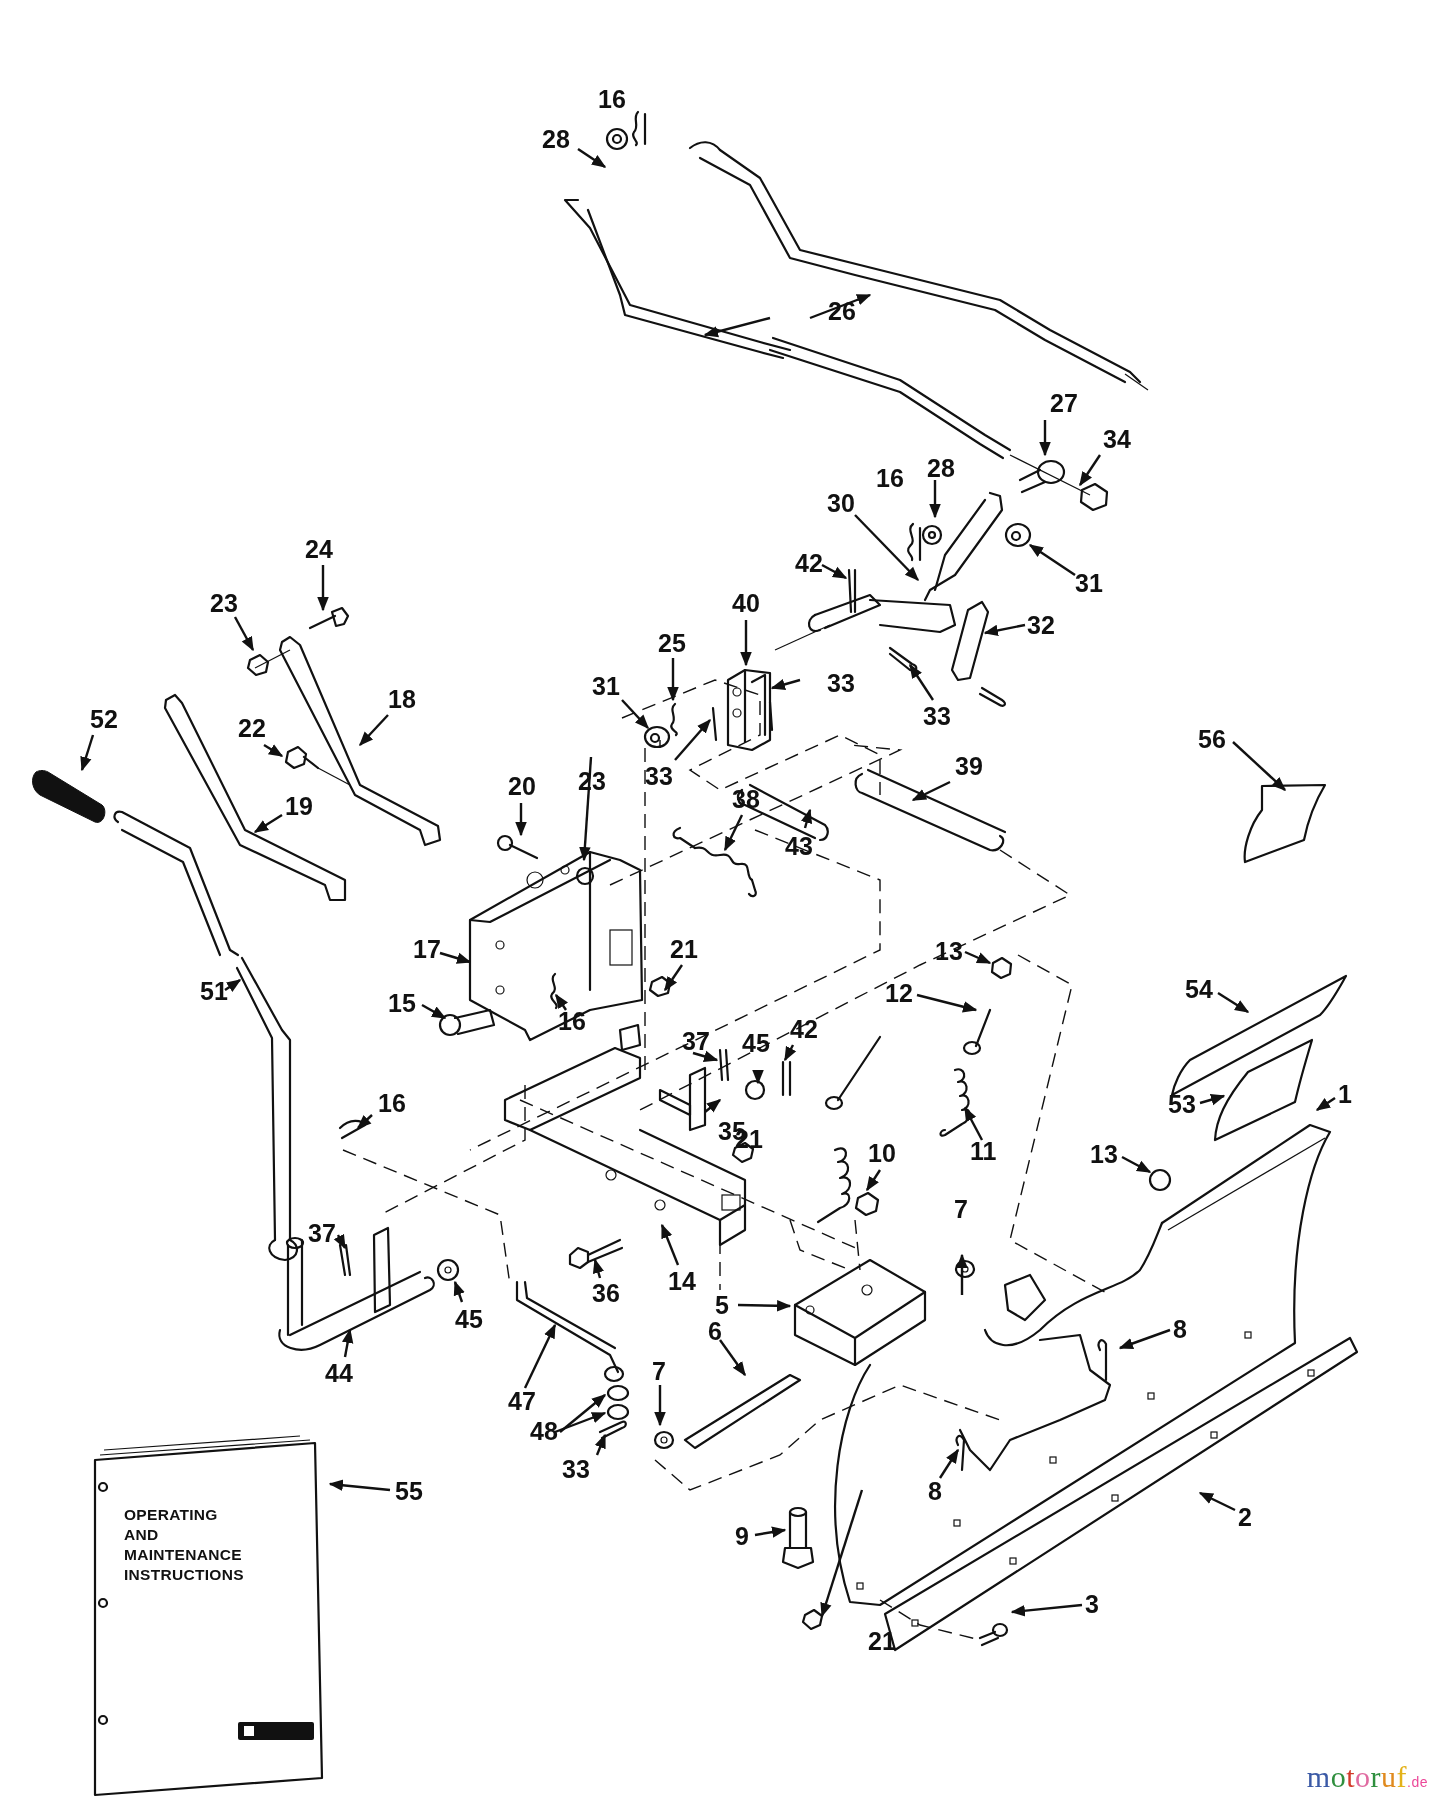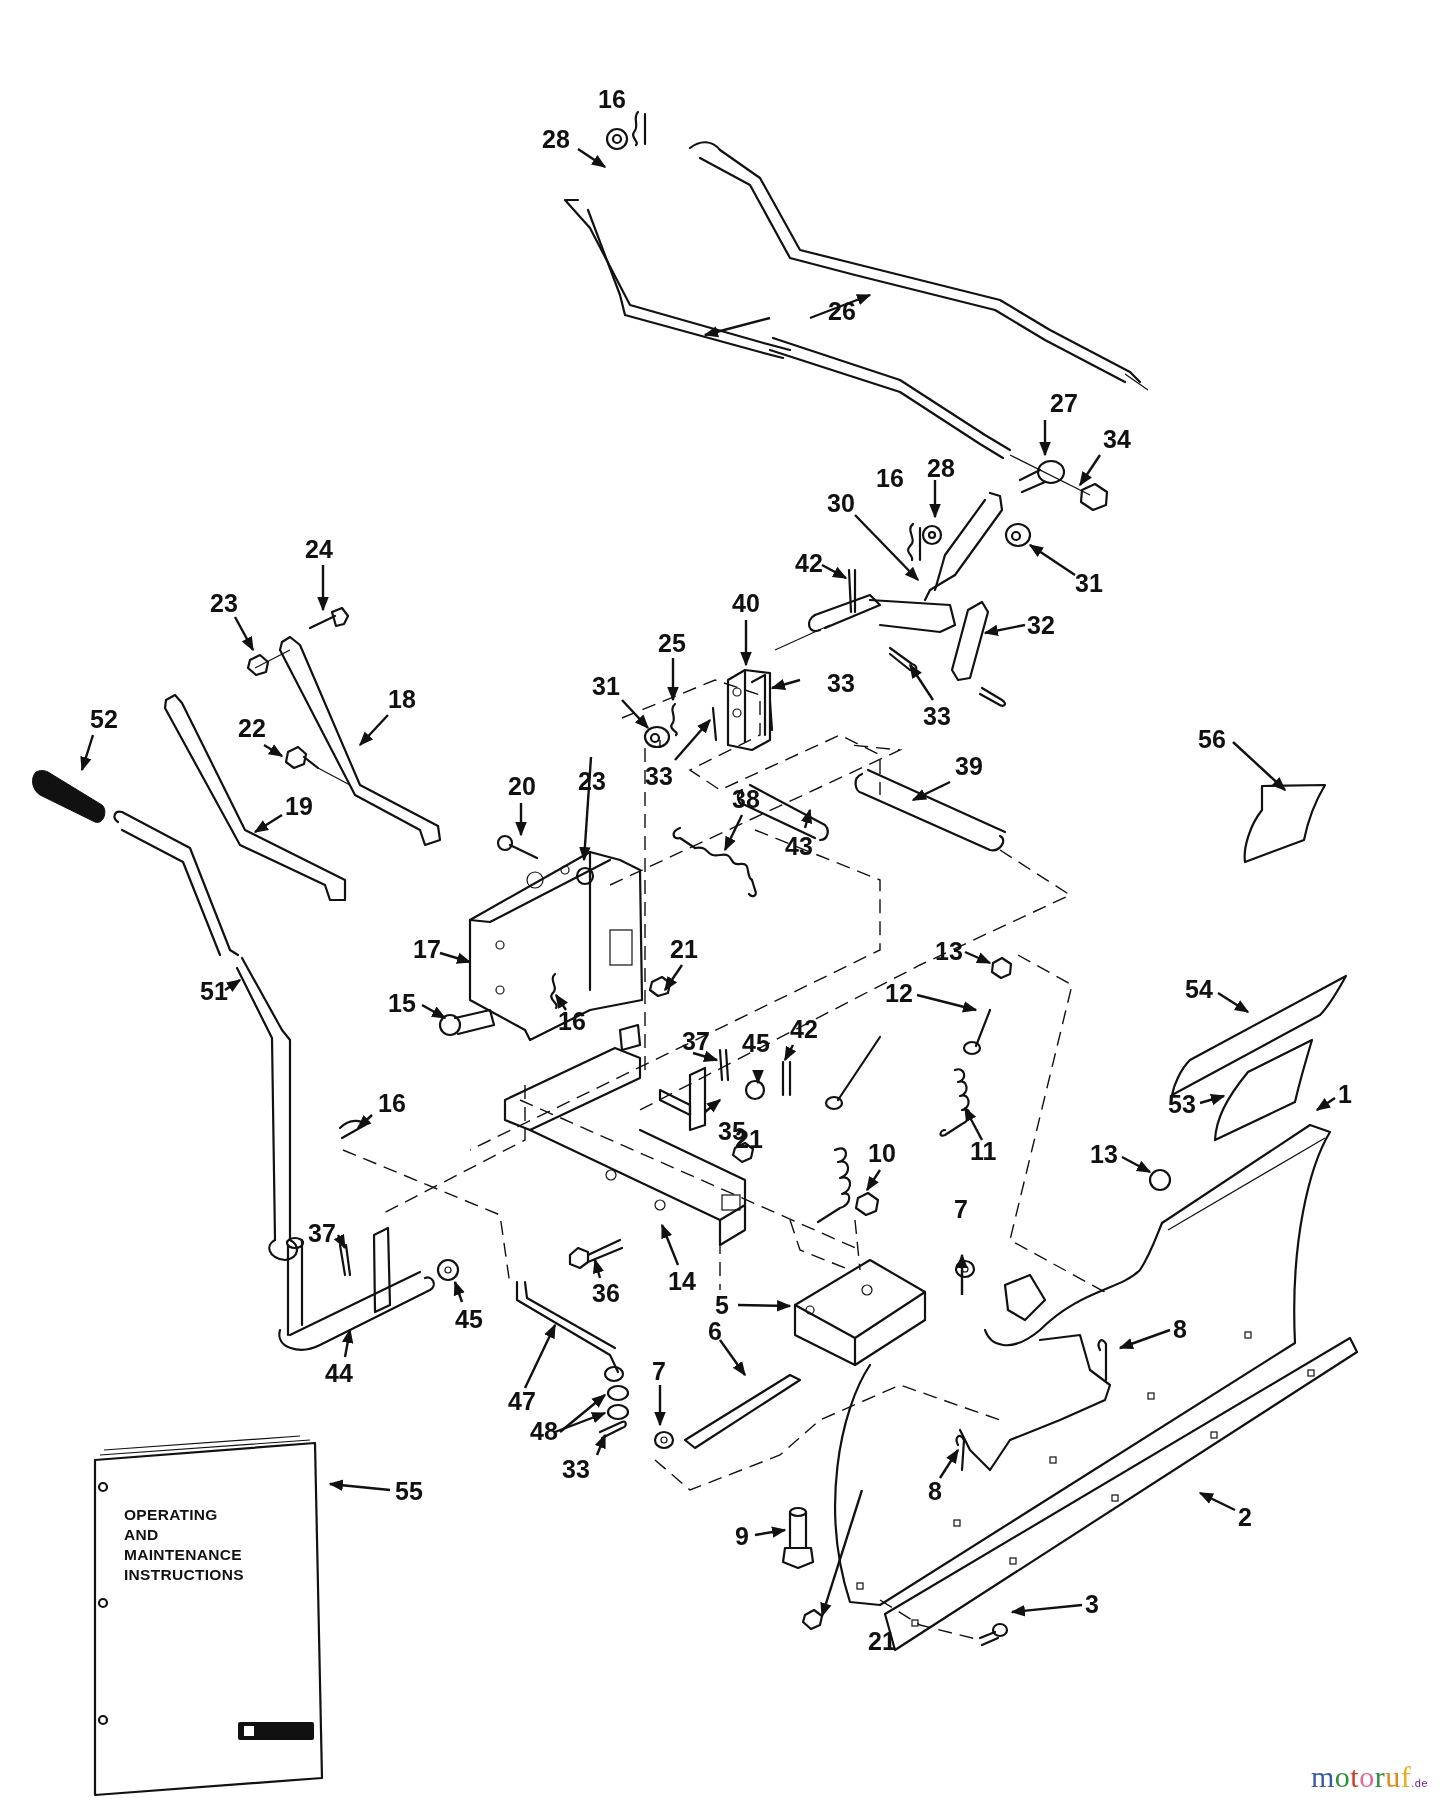--- a/index.html
+++ b/index.html
@@ -10,21 +10,21 @@
     .thin { fill: none; stroke: #111; stroke-width: 1.2; }
     .dash { fill: none; stroke: #111; stroke-width: 1.4; stroke-dasharray: 14 8; }
     .leader { stroke: #111; stroke-width: 2.4; fill: none; }
     .solid { fill: #111; stroke: #111; }
     .callout { font-family: "Liberation Sans Narrow", "Liberation Sans", sans-serif; font-weight: bold;
                font-size: 25px; fill: #111; transform-box: fill-box; }
     .manual-text { font-family: "Liberation Sans", sans-serif; font-weight: bold; font-size: 15.5px;
                    fill: #111; letter-spacing: 0.3px; }
     #watermark { position: absolute; right: 12px; bottom: 6px; font-family: "Liberation Serif", serif;
                  font-size: 30px; letter-spacing: 0.5px; }
-    #watermark .tld { font-family: "Liberation Sans", sans-serif; font-size: 11px; color: #701a75; }
+    #watermark .tld { font-family: "Liberation Sans", sans-serif; font-size: 14px; color: #ec4899; }
   </style>
 </head>
 <body>
 
 <svg id="diagram" viewBox="0 0 1440 1800" xmlns="http://www.w3.org/2000/svg">
   <defs>
     <marker id="ah" viewBox="0 0 10 10" refX="9" refY="5" markerWidth="6" markerHeight="6" orient="auto-start-reverse">
       <path d="M0,1 L10,5 L0,9 z" fill="#111"></path>
     </marker>
   </defs>

